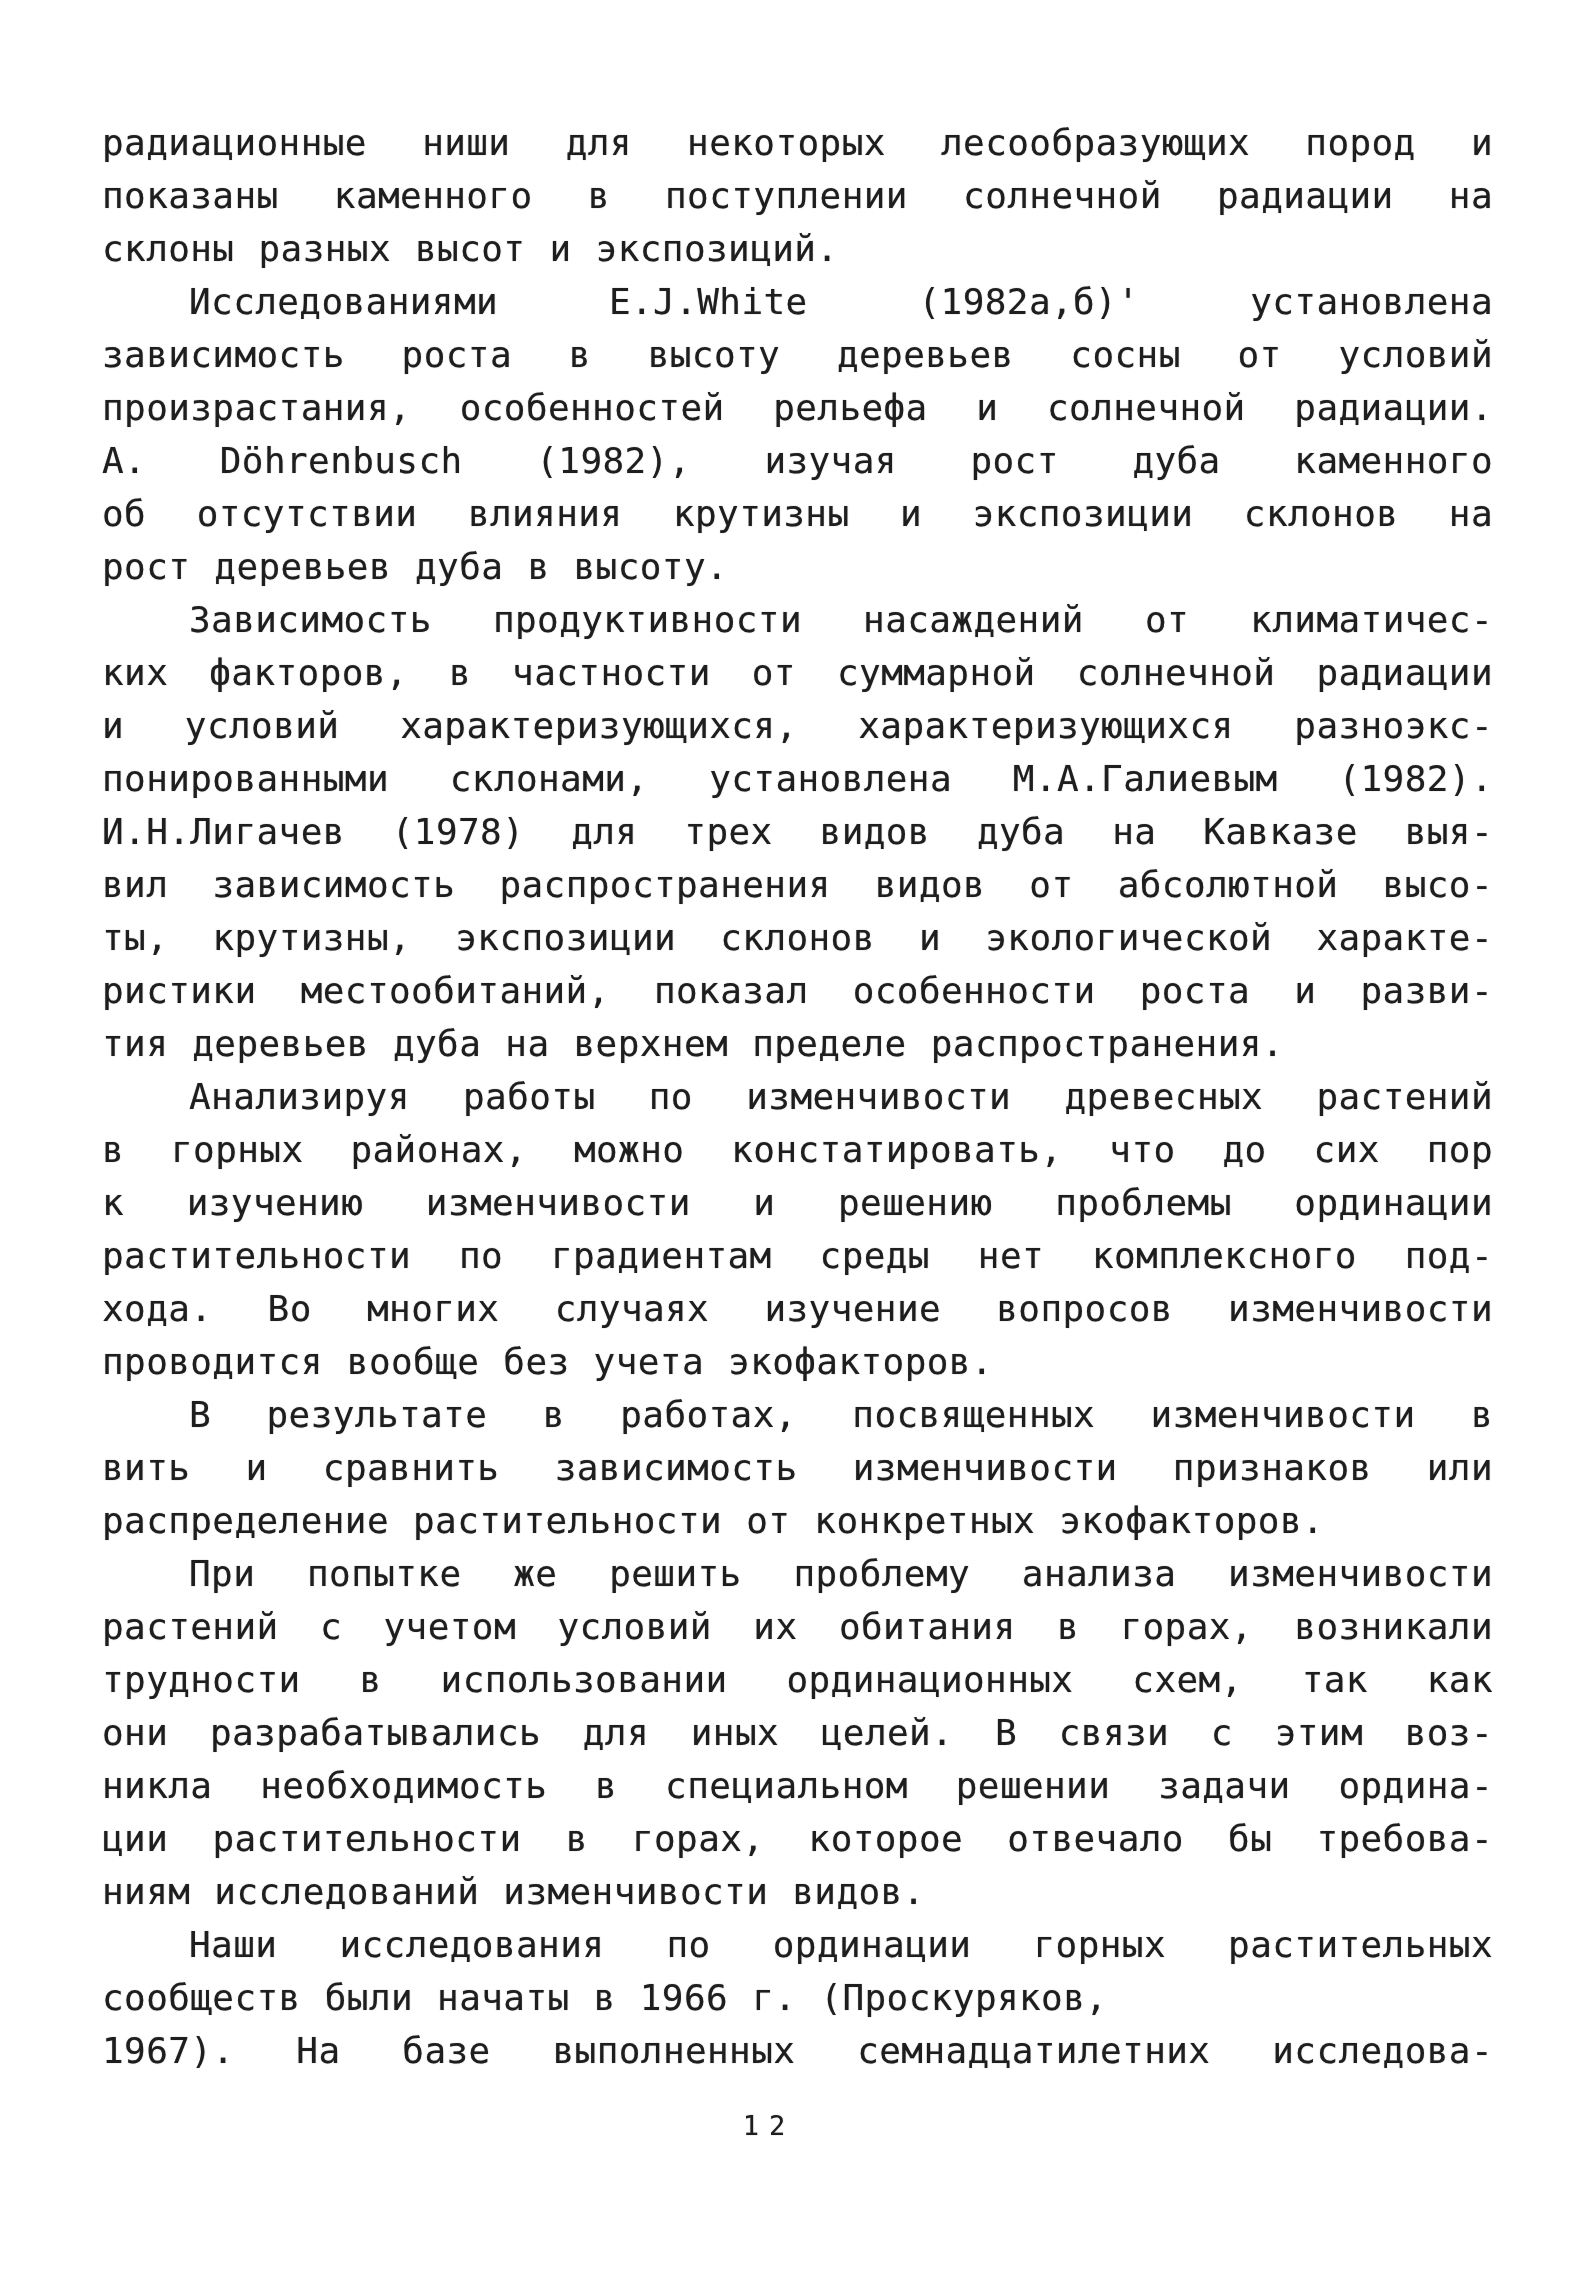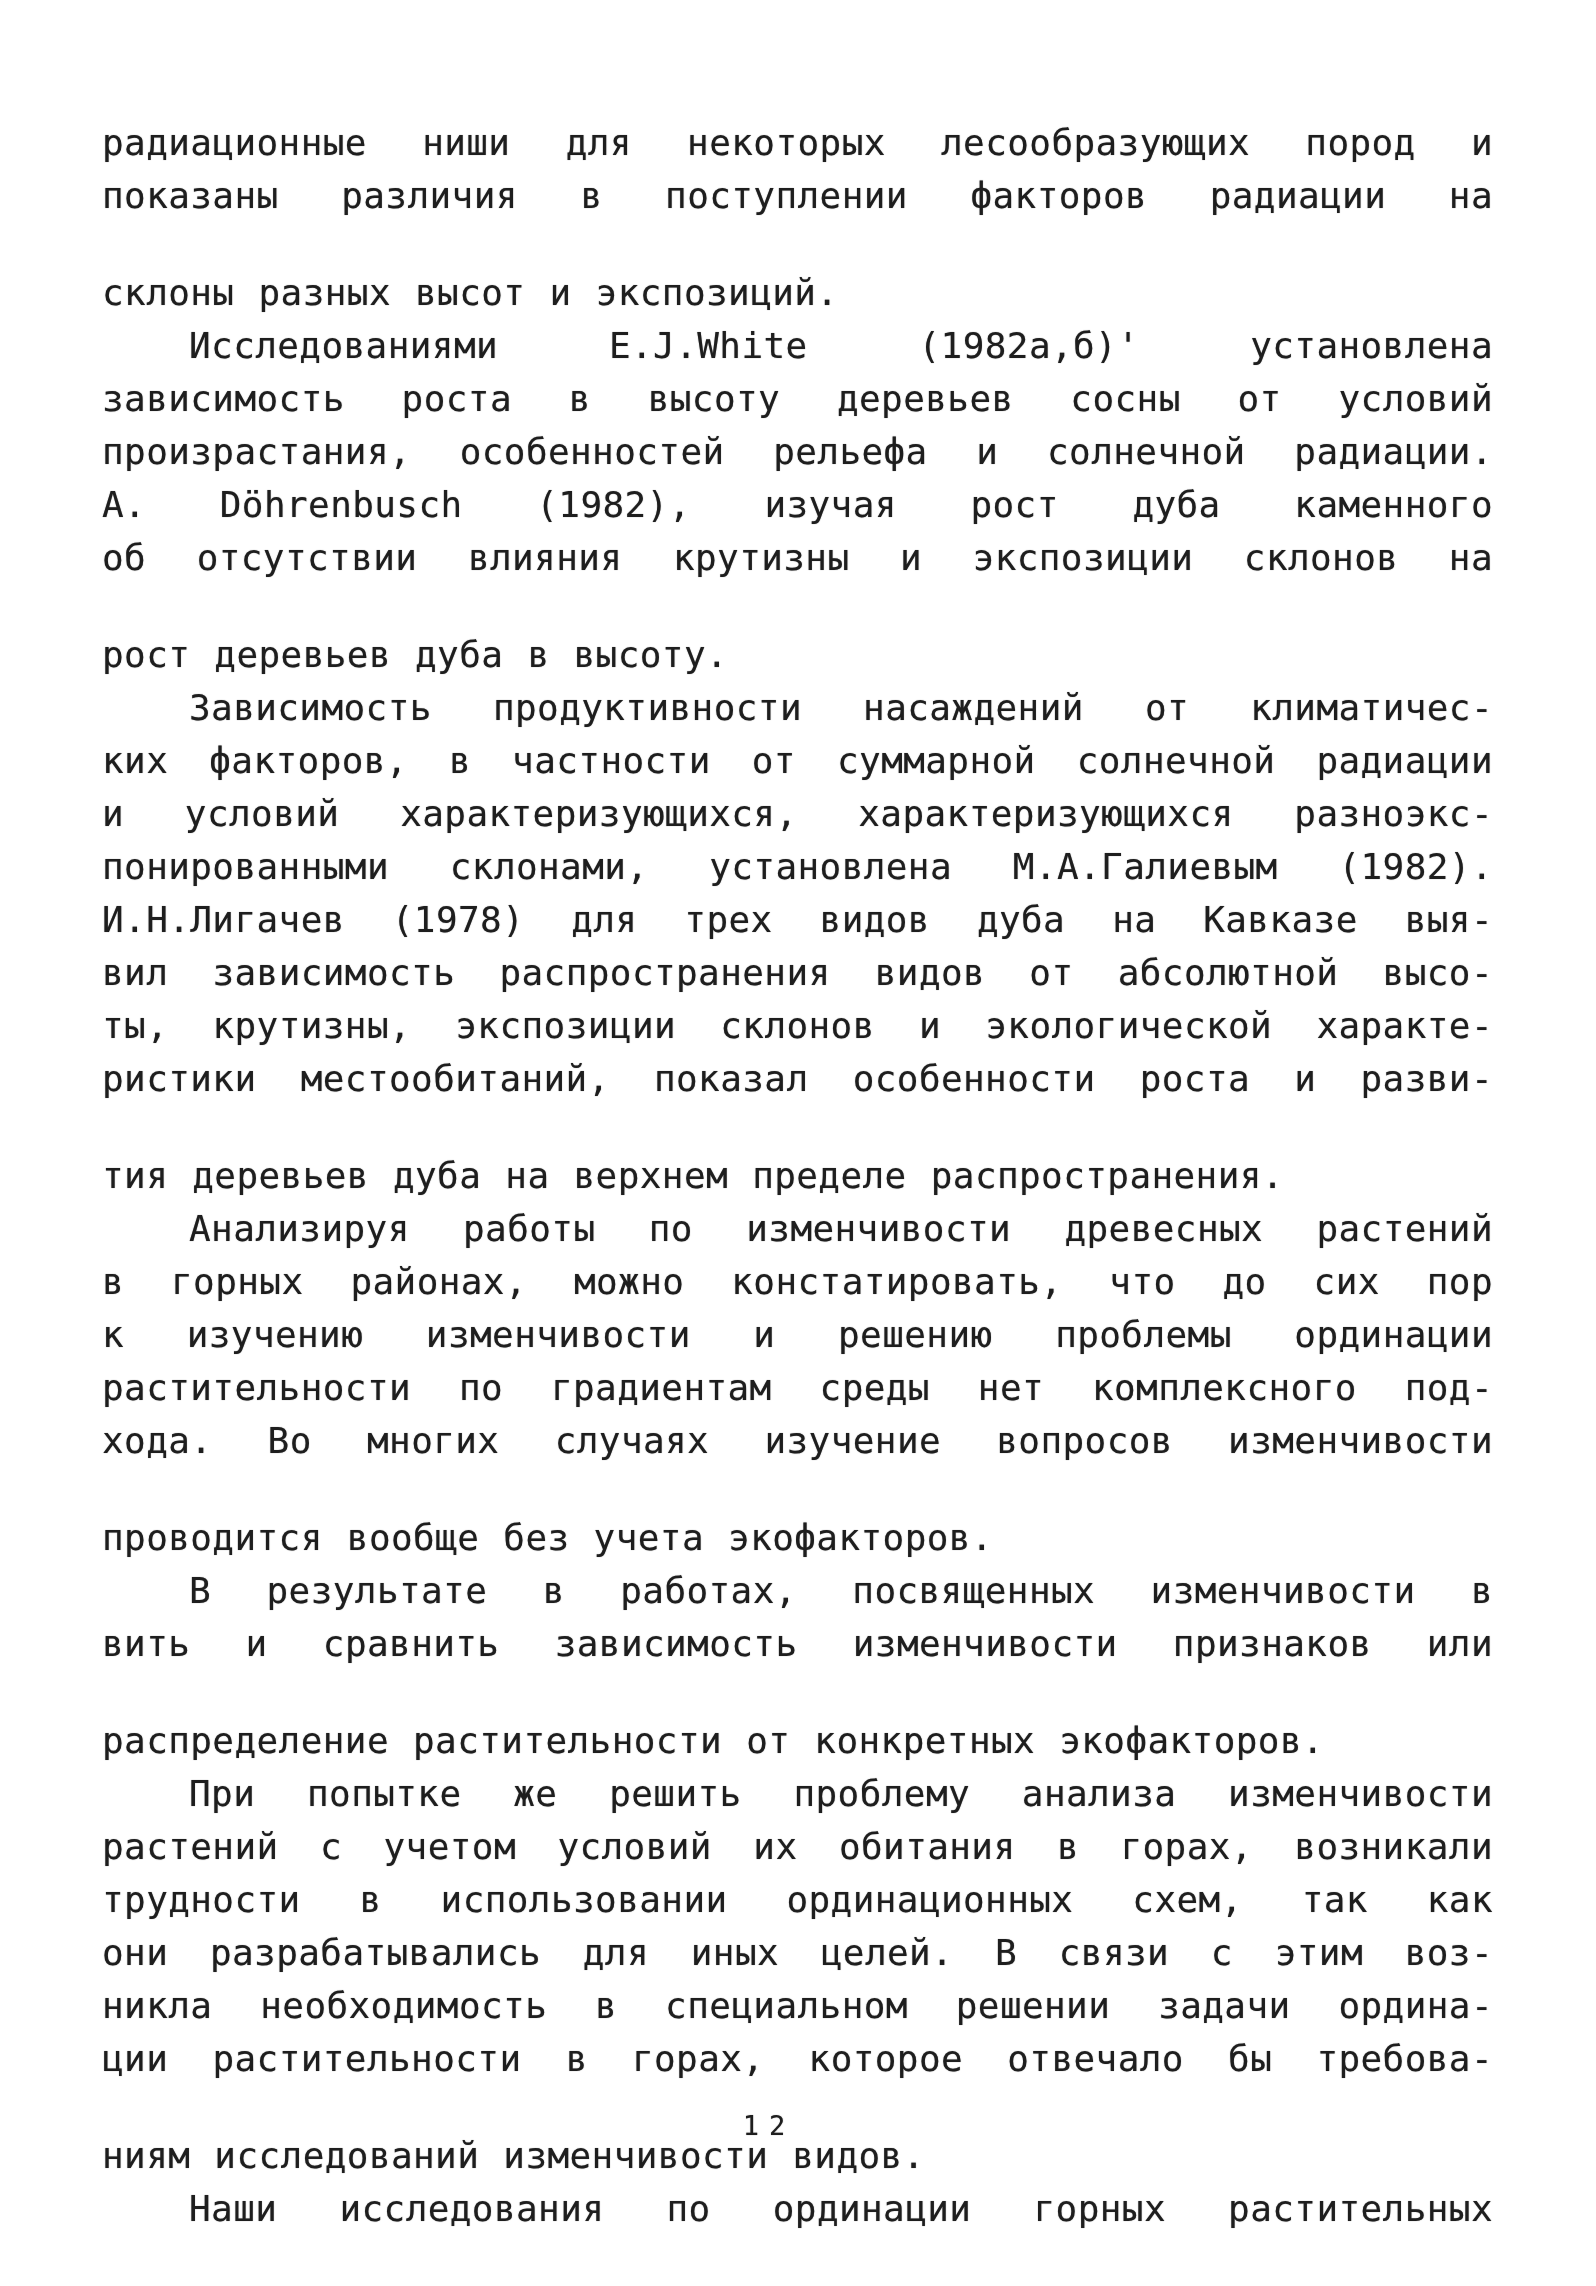--- a/index.html
+++ b/index.html
@@ -32,21 +32,20 @@
     letter-spacing: 0.4px;
     word-spacing: 2px;
     text-align: justify;
     text-align-last: justify;
     text-shadow: 0 0 1px rgba(25,25,25,0.55);
     white-space: normal;
   }
   .line.short {
     text-align: left;
     text-align-last: left;
-    margin-top: 44px;
   }
   .line.indent {
     padding-left: 87px;
   }
   .page-number {
     position: absolute;
     top: 2110px;
     left: 690px;
     width: 158px;
     text-align: center;
@@ -55,21 +54,21 @@
     text-shadow: 0 0 1px rgba(25,25,25,0.55);
   }
 </style>
 </head>
 <body>
 
 <div class="page">
   <div class="text-block">
       <div class="para">
         <div class="line">радиационные ниши для некоторых лесообразующих пород и</div>
-        <div class="line">показаны различия в поступлении факторов радиации на</div>
+        <div class="line">показаны каменного в поступлении солнечной радиации на</div>
         <div class="line short">склоны разных высот и экспозиций.</div>
       </div>
       <div class="para">
         <div class="line indent">Исследованиями E.J.White (1982а,б)' установлена</div>
         <div class="line">зависимость роста в высоту деревьев сосны от условий</div>
         <div class="line">произрастания, особенностей рельефа и солнечной радиации.</div>
         <div class="line">А. Döhrenbusch (1982), изучая рост дуба каменного</div>
         <div class="line">об отсутствии влияния крутизны и экспозиции склонов на</div>
         <div class="line short">рост деревьев дуба в высоту.</div>
       </div>

